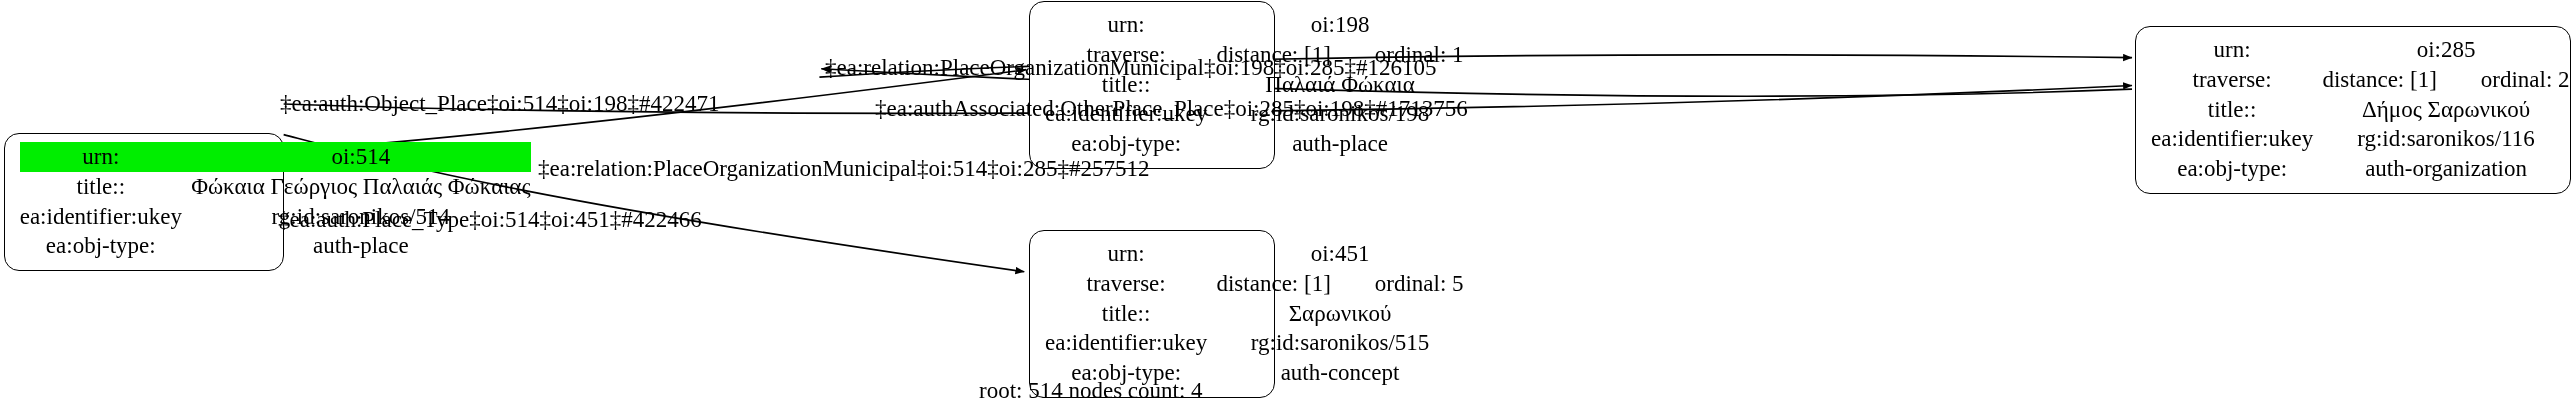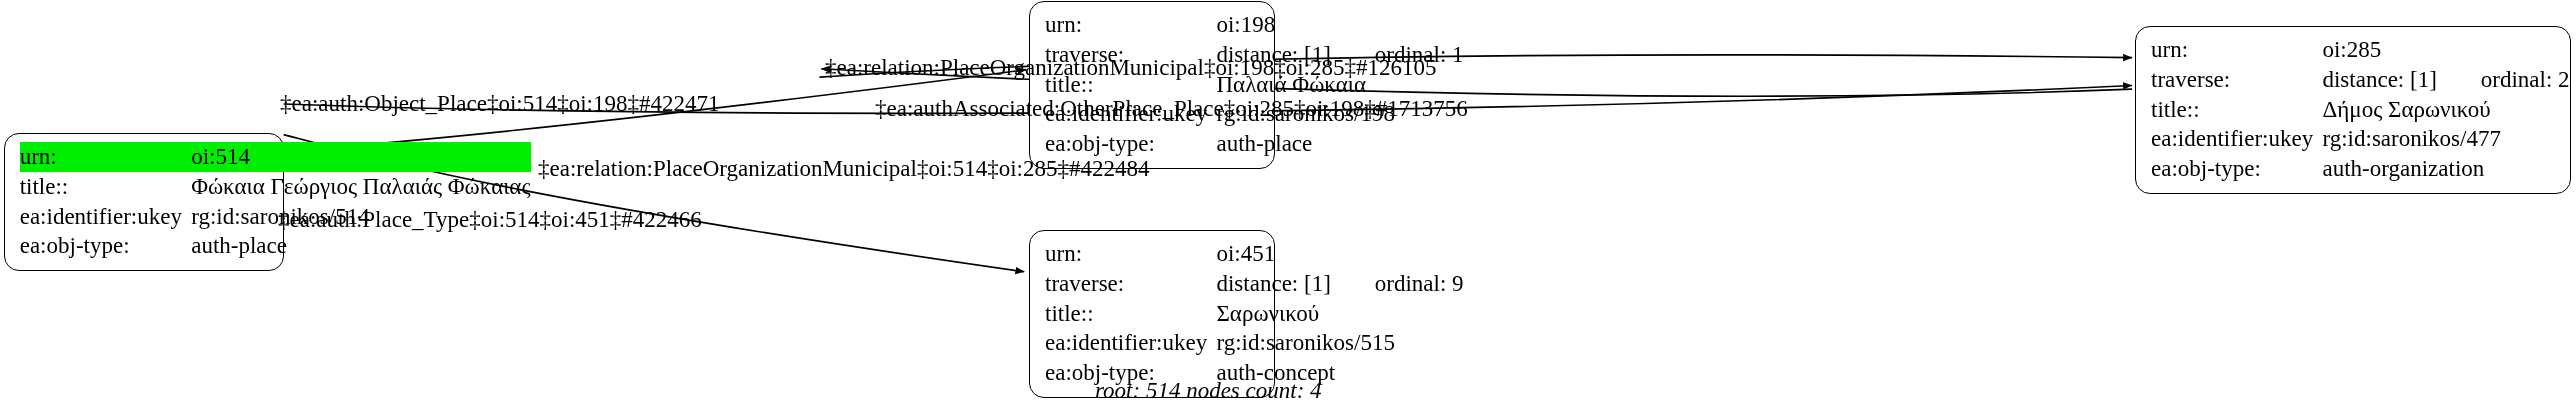--- a/index.html
+++ b/index.html
@@ -37,20 +37,21 @@
   .node table {
     border-collapse: collapse;
     border-spacing: 0;
   }
   .node td {
     font-size: 23px;
     line-height: 1.29;
     padding: 0;
     white-space: nowrap;
     vertical-align: baseline;
+    text-align: center;
   }
   .node td.k {
     padding-right: 7.4px;
   }
   .node td.v {
     padding-left: 1.9px;
   }
   .hl .k, .hl .v {
     background: #00ee00;
   }
@@ -167,40 +168,40 @@
       <tr class="traverse-row">
         <td class="k">traverse:</td>
         <td class="v"><span>distance: [1]</span><span class="ord">ordinal: 2</span></td>
       </tr>
       <tr>
         <td class="k">title::</td>
         <td class="v">Δήμος Σαρωνικού</td>
       </tr>
       <tr>
         <td class="k">ea:identifier:ukey</td>
-        <td class="v">rg:id:saronikos/477</td>
+        <td class="v">rg:id:saronikos/116</td>
       </tr>
       <tr>
         <td class="k">ea:obj-type:</td>
         <td class="v">auth-organization</td>
       </tr>
     </tbody>
       </table>
   </div>
 
   <div class="node" id="node-451" style="left:1029px; top:230px; width:246px;">
     <table>
       <tbody>
           <tr>
         <td class="k">urn:</td>
         <td class="v">oi:451</td>
       </tr>
       <tr class="traverse-row">
         <td class="k">traverse:</td>
-        <td class="v"><span>distance: [1]</span><span class="ord">ordinal: 9</span></td>
+        <td class="v"><span>distance: [1]</span><span class="ord">ordinal: 5</span></td>
       </tr>
       <tr>
         <td class="k">title::</td>
         <td class="v">Σαρωνικού</td>
       </tr>
       <tr>
         <td class="k">ea:identifier:ukey</td>
         <td class="v">rg:id:saronikos/515</td>
       </tr>
       <tr>
@@ -210,20 +211,20 @@
     </tbody>
       </table>
   </div>
 
   <div class="edge-label" style="left:280px; top:92px;">‡ea:auth:Object_Place‡oi:514‡oi:198‡#422471</div>
 
   <div class="edge-label" style="left:825px; top:56px;">‡ea:relation:PlaceOrganizationMunicipal‡oi:198‡oi:285‡#126105</div>
 
   <div class="edge-label" style="left:875px; top:97px;">‡ea:authAssociated:OtherPlace_Place‡oi:285‡oi:198‡#1713756</div>
 
-  <div class="edge-label" style="left:538px; top:157px;">‡ea:relation:PlaceOrganizationMunicipal‡oi:514‡oi:285‡#422484</div>
+  <div class="edge-label" style="left:538px; top:157px;">‡ea:relation:PlaceOrganizationMunicipal‡oi:514‡oi:285‡#257512</div>
 
   <div class="edge-label" style="left:278px; top:208px;">‡ea:auth:Place_Type‡oi:514‡oi:451‡#422466</div>
 
-  <div class="footer" style="left:1095px; top:379px;font-style:italic;">root: 514 nodes count: 4</div>
+  <div class="footer" style="left:979px; top:379px;">root: 514 nodes count: 4</div>
 
 </div>
 
 
 </body></html>

